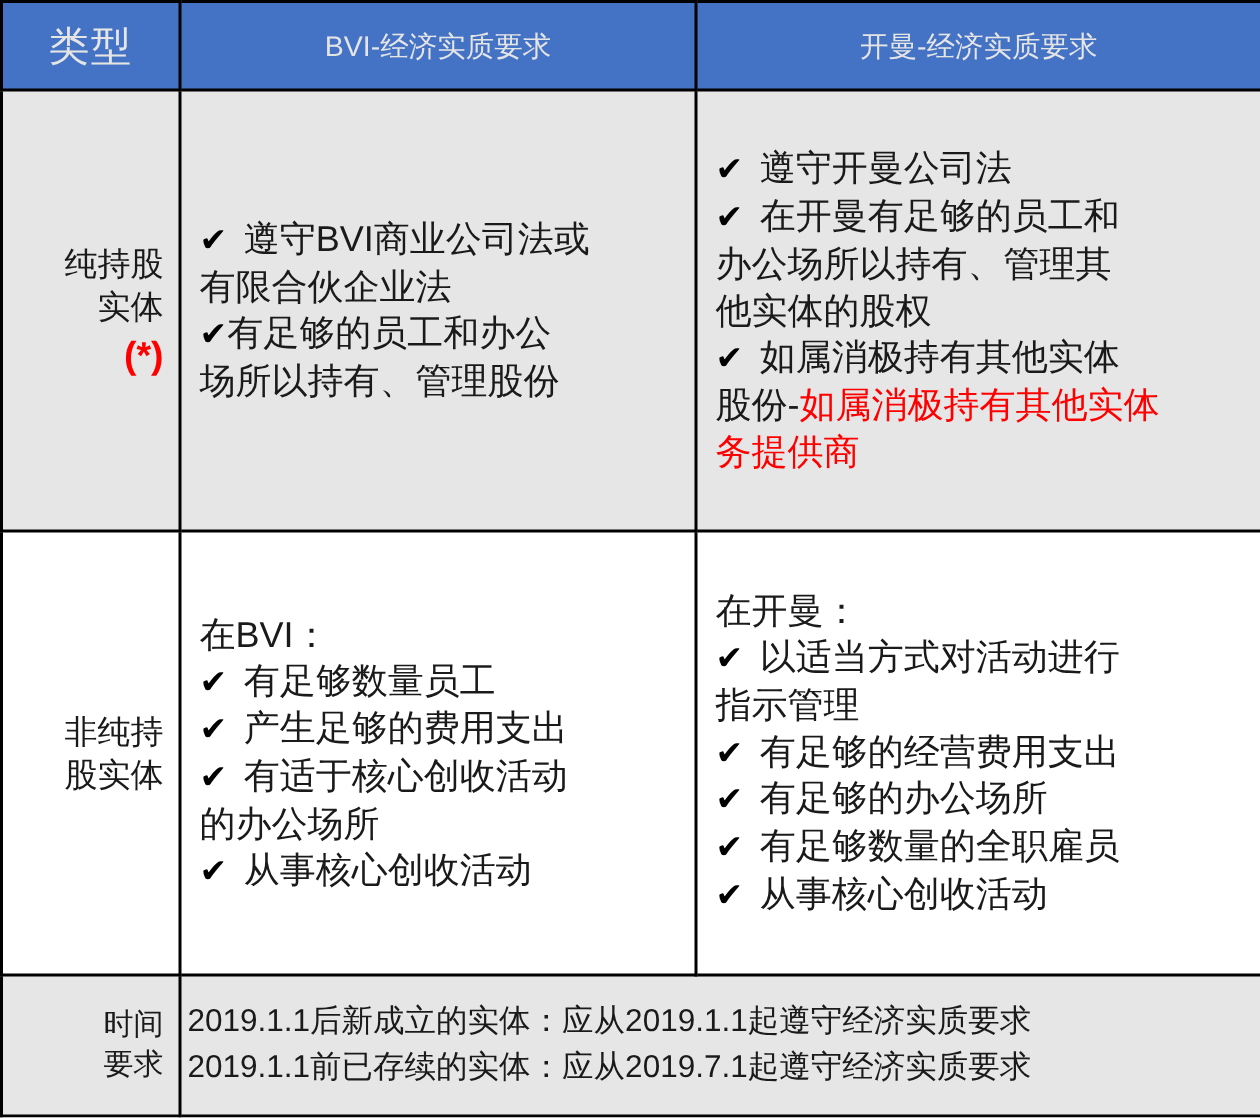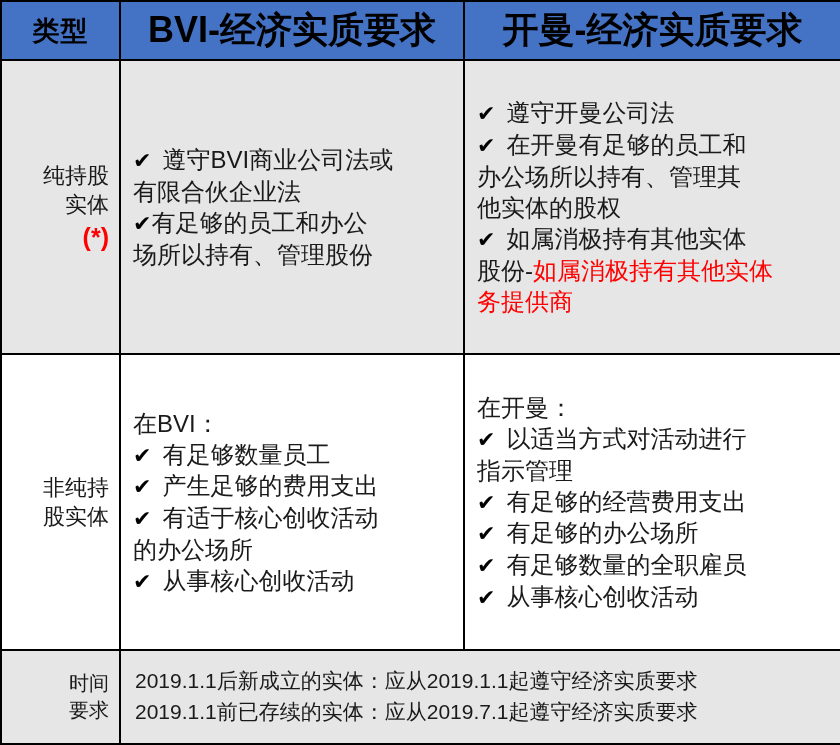--- a/index.html
+++ b/index.html
@@ -61,28 +61,28 @@
     padding: 0;
   }
 
   .col-type   { width: 119px; }
   .col-bvi    { width: 344px; }
   .col-cayman { width: 377px; }
 
   
   tr.header-row td {
     background: #4472C4;
-    color: #000000;
+    color: #e5e5e5;
     text-align: center;
-    font-weight: 700;
+    font-weight: 400;
     height: 57px;
     border-color: #000000;
   }
   .hdr-type   { font-size: 27px; letter-spacing: 1px; }
-  .hdr-col    { font-size: 36px; letter-spacing: 0px; }
+  .hdr-col    { font-size: 19px; letter-spacing: 0px; }
 
   
   .cell-inner {
     padding: 6px 10px 6px 12px;
     box-sizing: border-box;
   }
   .type-cell {
     text-align: right;
     font-size: 22px;
     color: #1a1a1a;
@@ -114,21 +114,21 @@
   
   .row-shaded td { background: #E6E6E6; }
   .row-plain  td { background: #ffffff; }
 
   
   .time-cell {
     font-size: 21px;
     color: #1a1a1a;
     line-height: 1.45;
     text-align: left;
-    padding-left: 14px;
+    padding-left: 4px;
   }
   .time-cell .ln { display: block; white-space: nowrap; }
   .time-label { font-size: 20px; }
 
   
   tr.footer-row td {
     background: #ffffff;
     text-align: center;
     color: #ff0000;
     font-weight: 700;

